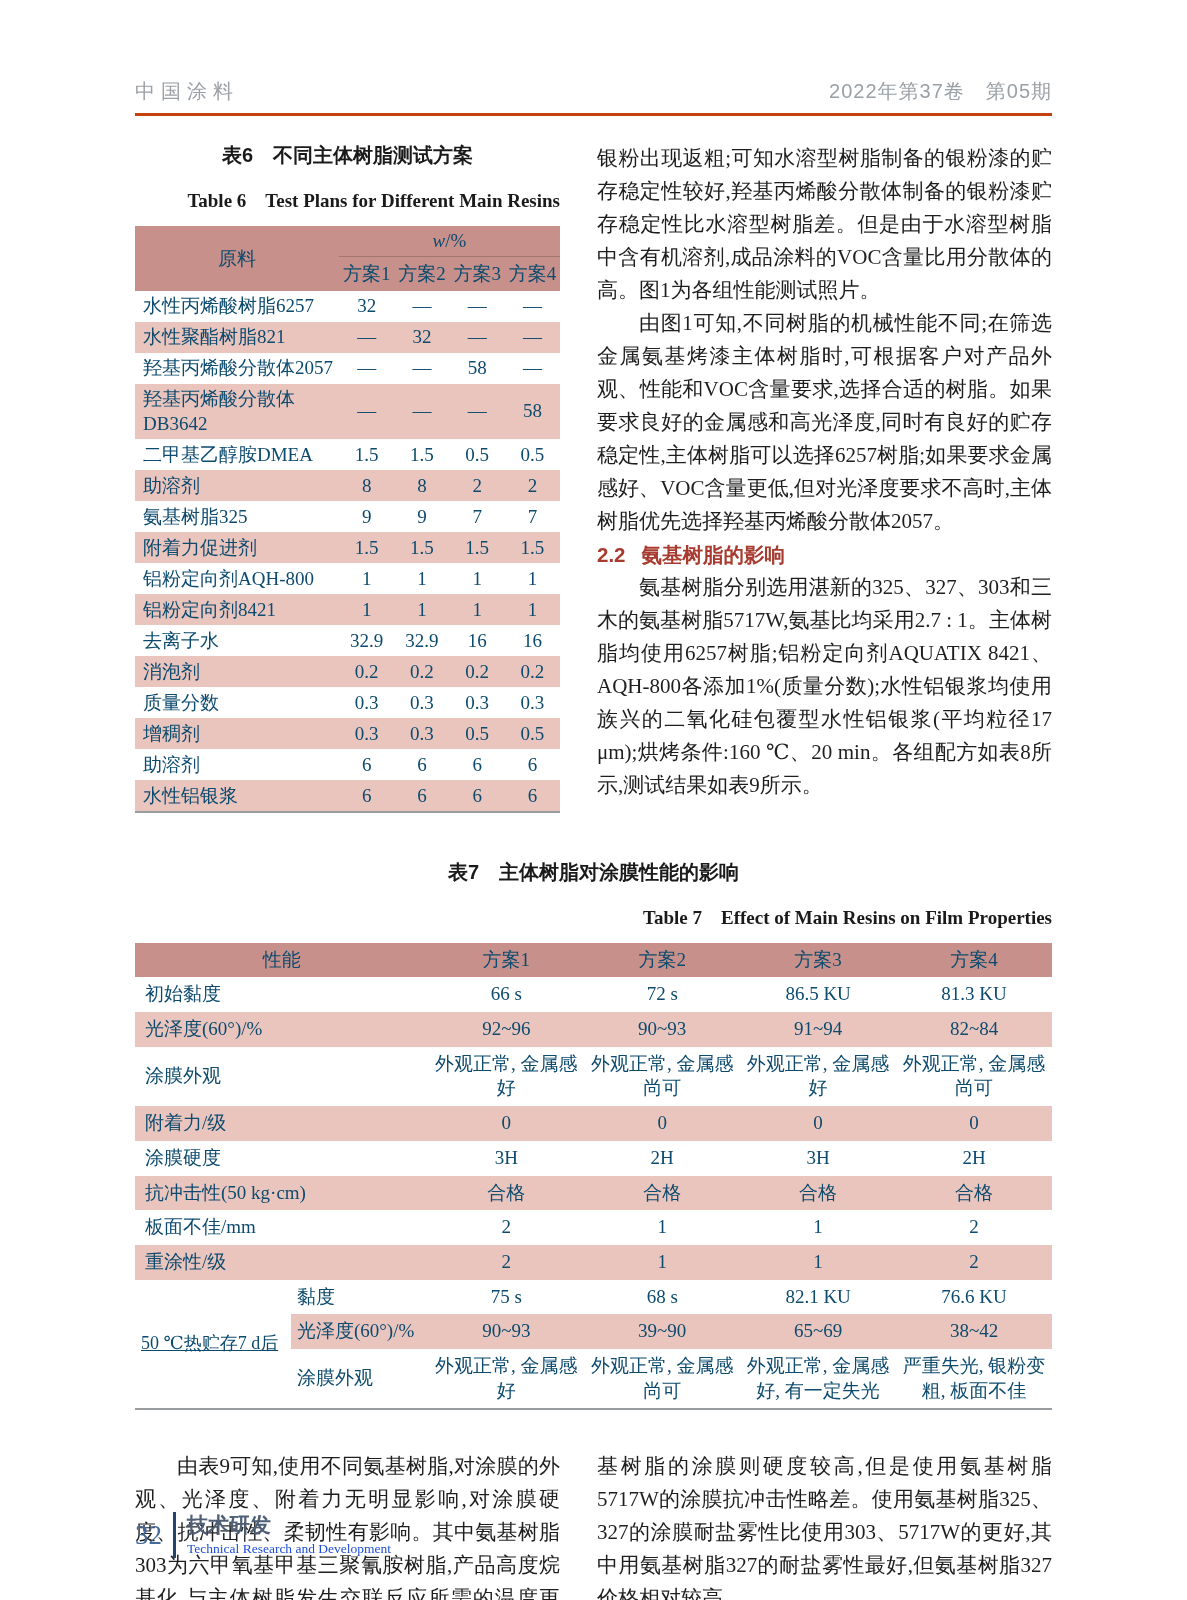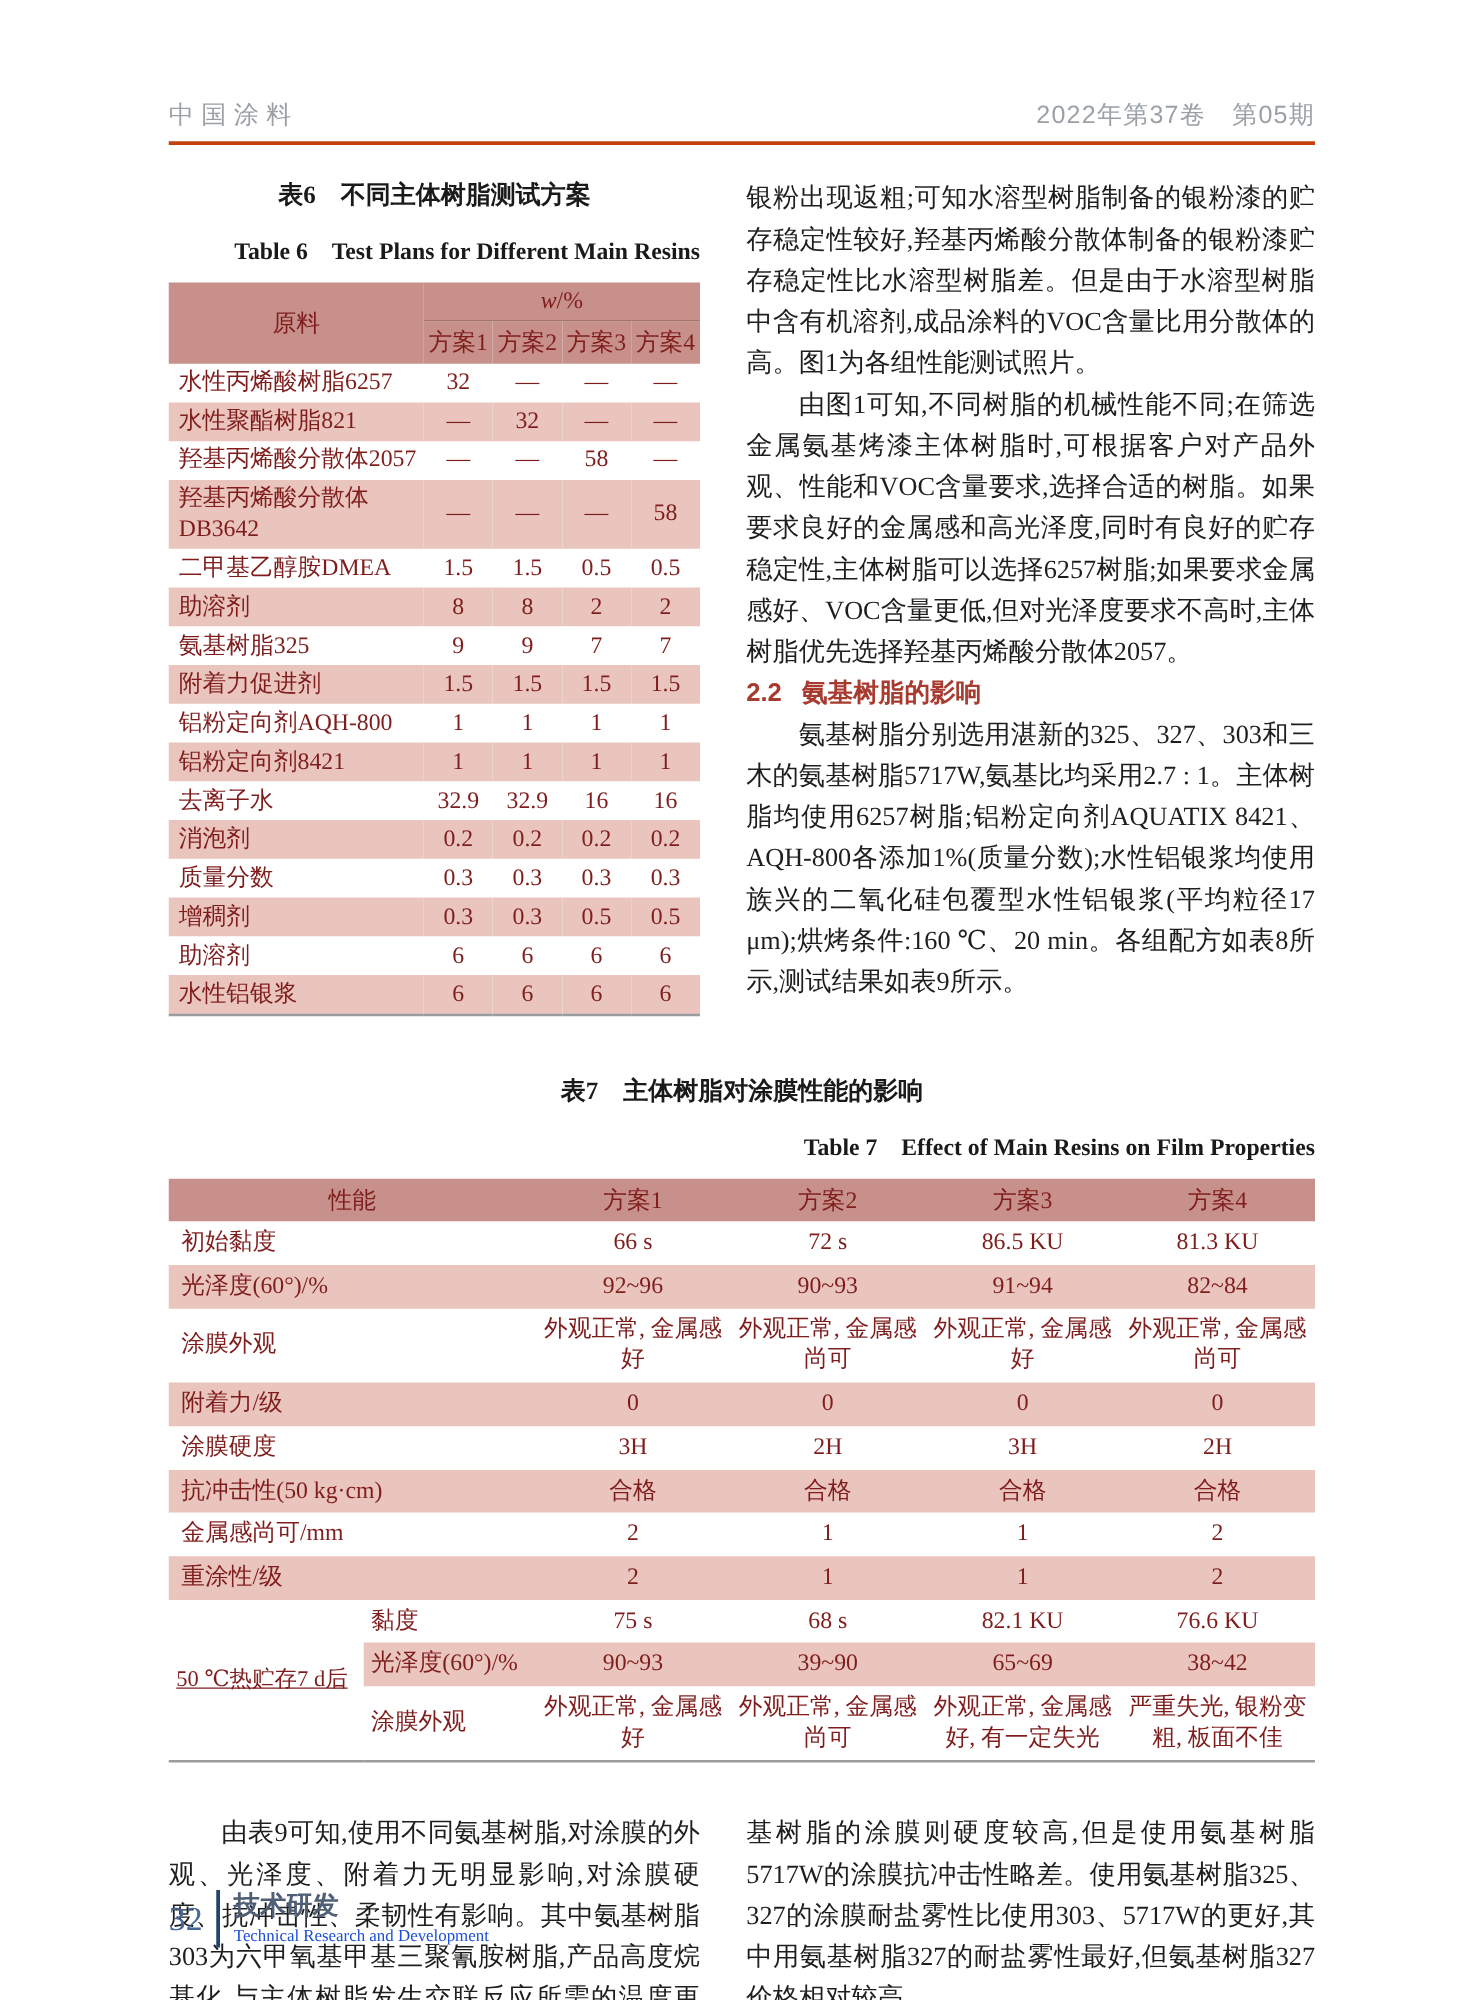--- a/index.html
+++ b/index.html
@@ -20,31 +20,31 @@
     color:#9aa0a5;font-size:20px;
     padding-bottom:8px;border-bottom:3px solid #c2410c;
   }
   .pg-header .jname{letter-spacing:6px;}
   .pg-header .issue{letter-spacing:1px;}
   
   .top-grid{display:grid;grid-template-columns:425px 455px;column-gap:37px;margin-top:26px;}
   .bottom-grid{display:grid;grid-template-columns:425px 455px;column-gap:37px;margin-top:40px;}
   
   .tbl-title-cn{
-    font-family:Liberation Serif, serif;
+    font-family:Liberation Sans, sans-serif;
     font-weight:700;font-size:20px;text-align:center;color:#1a1a1a;
   }
   .tbl-title-en{
     font-family:"Liberation Serif","DejaVu Serif",serif;
     font-weight:700;font-size:19px;text-align:right;color:#1a1a1a;margin-top:19px;
   }
   
   .paper-table{
     width:100%;border-collapse:collapse;margin-top:12px;
-    font-size:19px;color:#7f1d1d;
+    font-size:19px;color:#0c4a6e;
     border-bottom:2px solid #9a9da0;
   }
   .paper-table th{
     background:#c7908a;font-weight:normal;padding:4px 2px;text-align:center;
   }
   .paper-table td{padding:3px 2px;text-align:center;line-height:1.3;}
   tr.shade td{background:#eac5be;}
   
   .t6 td{height:25px;}
   .t6 .lbl{text-align:left;padding-left:8px;}
@@ -302,21 +302,21 @@
             <td>2H</td>
           </tr>
           <tr class="shade">
             <td class="lbl" colspan="2">抗冲击性(50 kg·cm)</td>
             <td>合格</td>
             <td>合格</td>
             <td>合格</td>
             <td>合格</td>
           </tr>
           <tr>
-            <td class="lbl" colspan="2">金属感尚可/mm</td>
+            <td class="lbl" colspan="2">板面不佳/mm</td>
             <td>2</td>
             <td>1</td>
             <td>1</td>
             <td>2</td>
           </tr>
           <tr class="shade">
             <td class="lbl" colspan="2">重涂性/级</td>
             <td>2</td>
             <td>1</td>
             <td>1</td>

